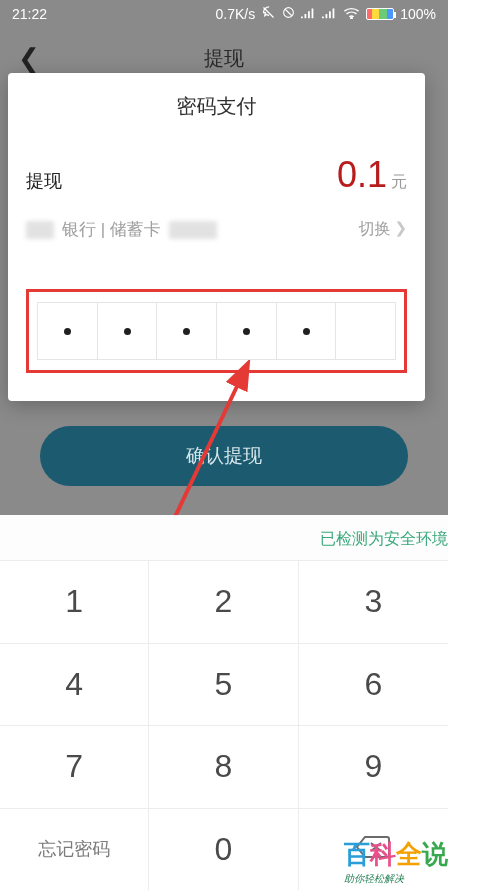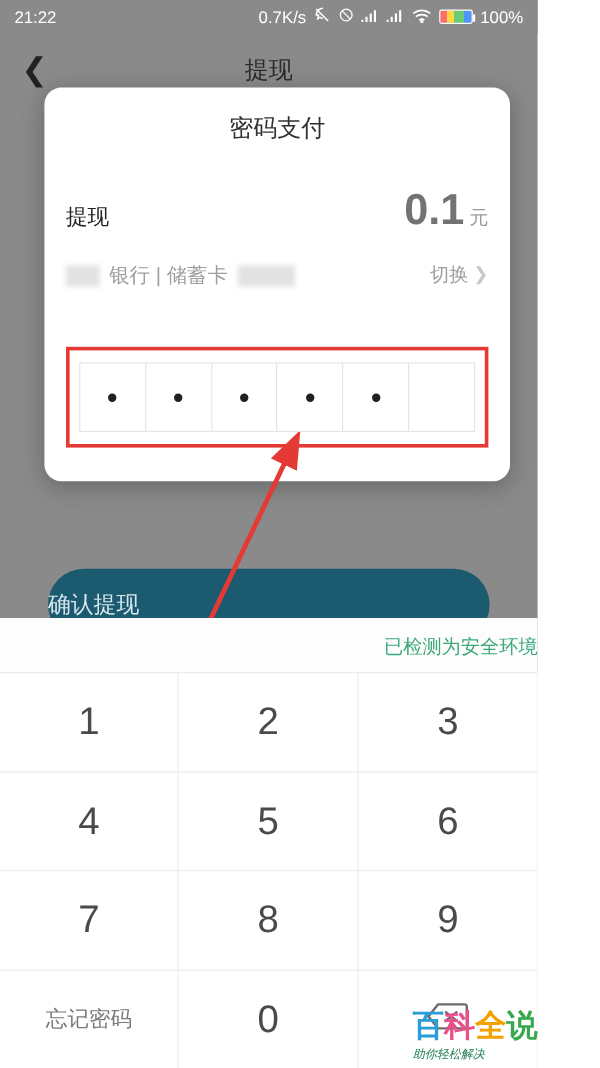--- a/index.html
+++ b/index.html
@@ -11,25 +11,25 @@
     .status-right { display: flex; align-items: center; gap: 6px; }
     .battery { width: 28px; height: 12px; border: 1px solid #fff; border-radius: 2px; position: relative; background: linear-gradient(to right,#ff6b6b 0 20%,#ffd93d 20% 45%,#6bcb77 45% 75%,#4d96ff 75% 100%); }
     .battery::after { content: ""; position: absolute; right: -3px; top: 3px; width: 2px; height: 6px; background: #fff; }
 
     
     .bg-header { position: absolute; top: 28px; left: 0; right: 0; height: 60px; display: flex; align-items: center; padding: 0 18px; color: #222; }
     .bg-back { font-size: 26px; color: #222; }
     .bg-title { position: absolute; left: 50%; transform: translateX(-50%); font-size: 20px; color: #2b2b2b; }
 
     
-    .modal { position: absolute; top: 73px; left: 37px; right: 23px; background: #fff; border-radius: 14px; box-shadow: 0 4px 20px rgba(0,0,0,0.25); padding: 16px 18px 28px; }
+    .modal { position: absolute; top: 73px; left: 8px; right: 23px; background: #fff; border-radius: 4px; box-shadow: 0 4px 20px rgba(0,0,0,0.25); padding: 16px 18px 28px; }
     .modal-title { text-align: center; font-size: 20px; color: #303030; margin: 4px 0 34px; }
     .amount-row { display: flex; justify-content: space-between; align-items: baseline; margin-bottom: 22px; }
     .amount-label { font-size: 18px; color: #222; }
-    .amount-value { font-size: 36px; color: #737373; font-weight: 700; }
+    .amount-value { font-size: 36px; color: #b91c1c; font-weight: 400; }
     .amount-unit { font-size: 16px; color: #9a9a9a; margin-left: 4px; }
 
     .bank-row { display: flex; justify-content: space-between; align-items: center; font-size: 17px; color: #9e9e9e; margin-bottom: 48px; gap: 44px; }
     .bank-left { display: flex; align-items: center; gap: 8px; }
     .blur-box { display: inline-block; height: 18px; background: #e2e2e2; filter: blur(2px); border-radius: 2px; }
     .blur-a { width: 28px; }
     .blur-b { width: 48px; }
     .switch-link { display: flex; align-items: flex-start; font-size: 16px; color: #9e9e9e; }
     .chev { margin-left: 4px; font-size: 15px; color: #c8c8c8; }
 
@@ -37,21 +37,21 @@
     .pin-area { border: 3px solid #e53935; padding: 10px 8px; }
     .pin-grid { display: flex; }
     .pin-cell { flex: 1; height: 58px; border: 1px solid #e5e5e5; border-right: none; display: flex; align-items: center; justify-content: center; font-size: 26px; color: #202020; }
     .pin-cell:last-child { border-right: 1px solid #e5e5e5; }
     .dot { width: 7px; height: 7px; background: #202020; border-radius: 50%; }
 
     
     .arrow-svg { position: absolute; top: 360px; left: 20px; width: 270px; height: 430px; pointer-events: none; }
 
     
-    .confirm-btn { position: absolute; top: 426px; left: 40px; right: 40px; height: 60px; background: #1b5a6f; border-radius: 30px; display: flex; align-items: center; justify-content: flex-start; color: #d6e7ec; font-size: 19px; margin-top: 48px; }
+    .confirm-btn { position: absolute; top: 426px; left: 40px; right: 40px; height: 60px; background: #1b5a6f; border-radius: 30px; display: flex; align-items: center; justify-content: center; color: #d6e7ec; font-size: 19px; }
 
     
     .keypad { position: absolute; bottom: 0; left: 0; right: 0; height: 375px; background: #fdfdfd; }
     .safe-env { text-align: right; font-size: 16px; color: #3aa87a; padding: 14px 0 10px; }
     .key-grid { display: grid; grid-template-columns: repeat(3,1fr); grid-template-rows: repeat(4,1fr); height: 330px; }
     .key { border: none; border-top: 1px solid #ececec; border-right: 1px solid #ececec; background: #fff; font-size: 32px; color: #4a4a4a; font-weight: 300; display: flex; align-items: center; justify-content: center; cursor: pointer; }
     .key:nth-child(3n) { border-right: none; }
     .key-text { font-size: 18px; color: #7a7a7a; font-weight: 400; }
     .key-del svg { width: 36px; height: 26px; }
 

